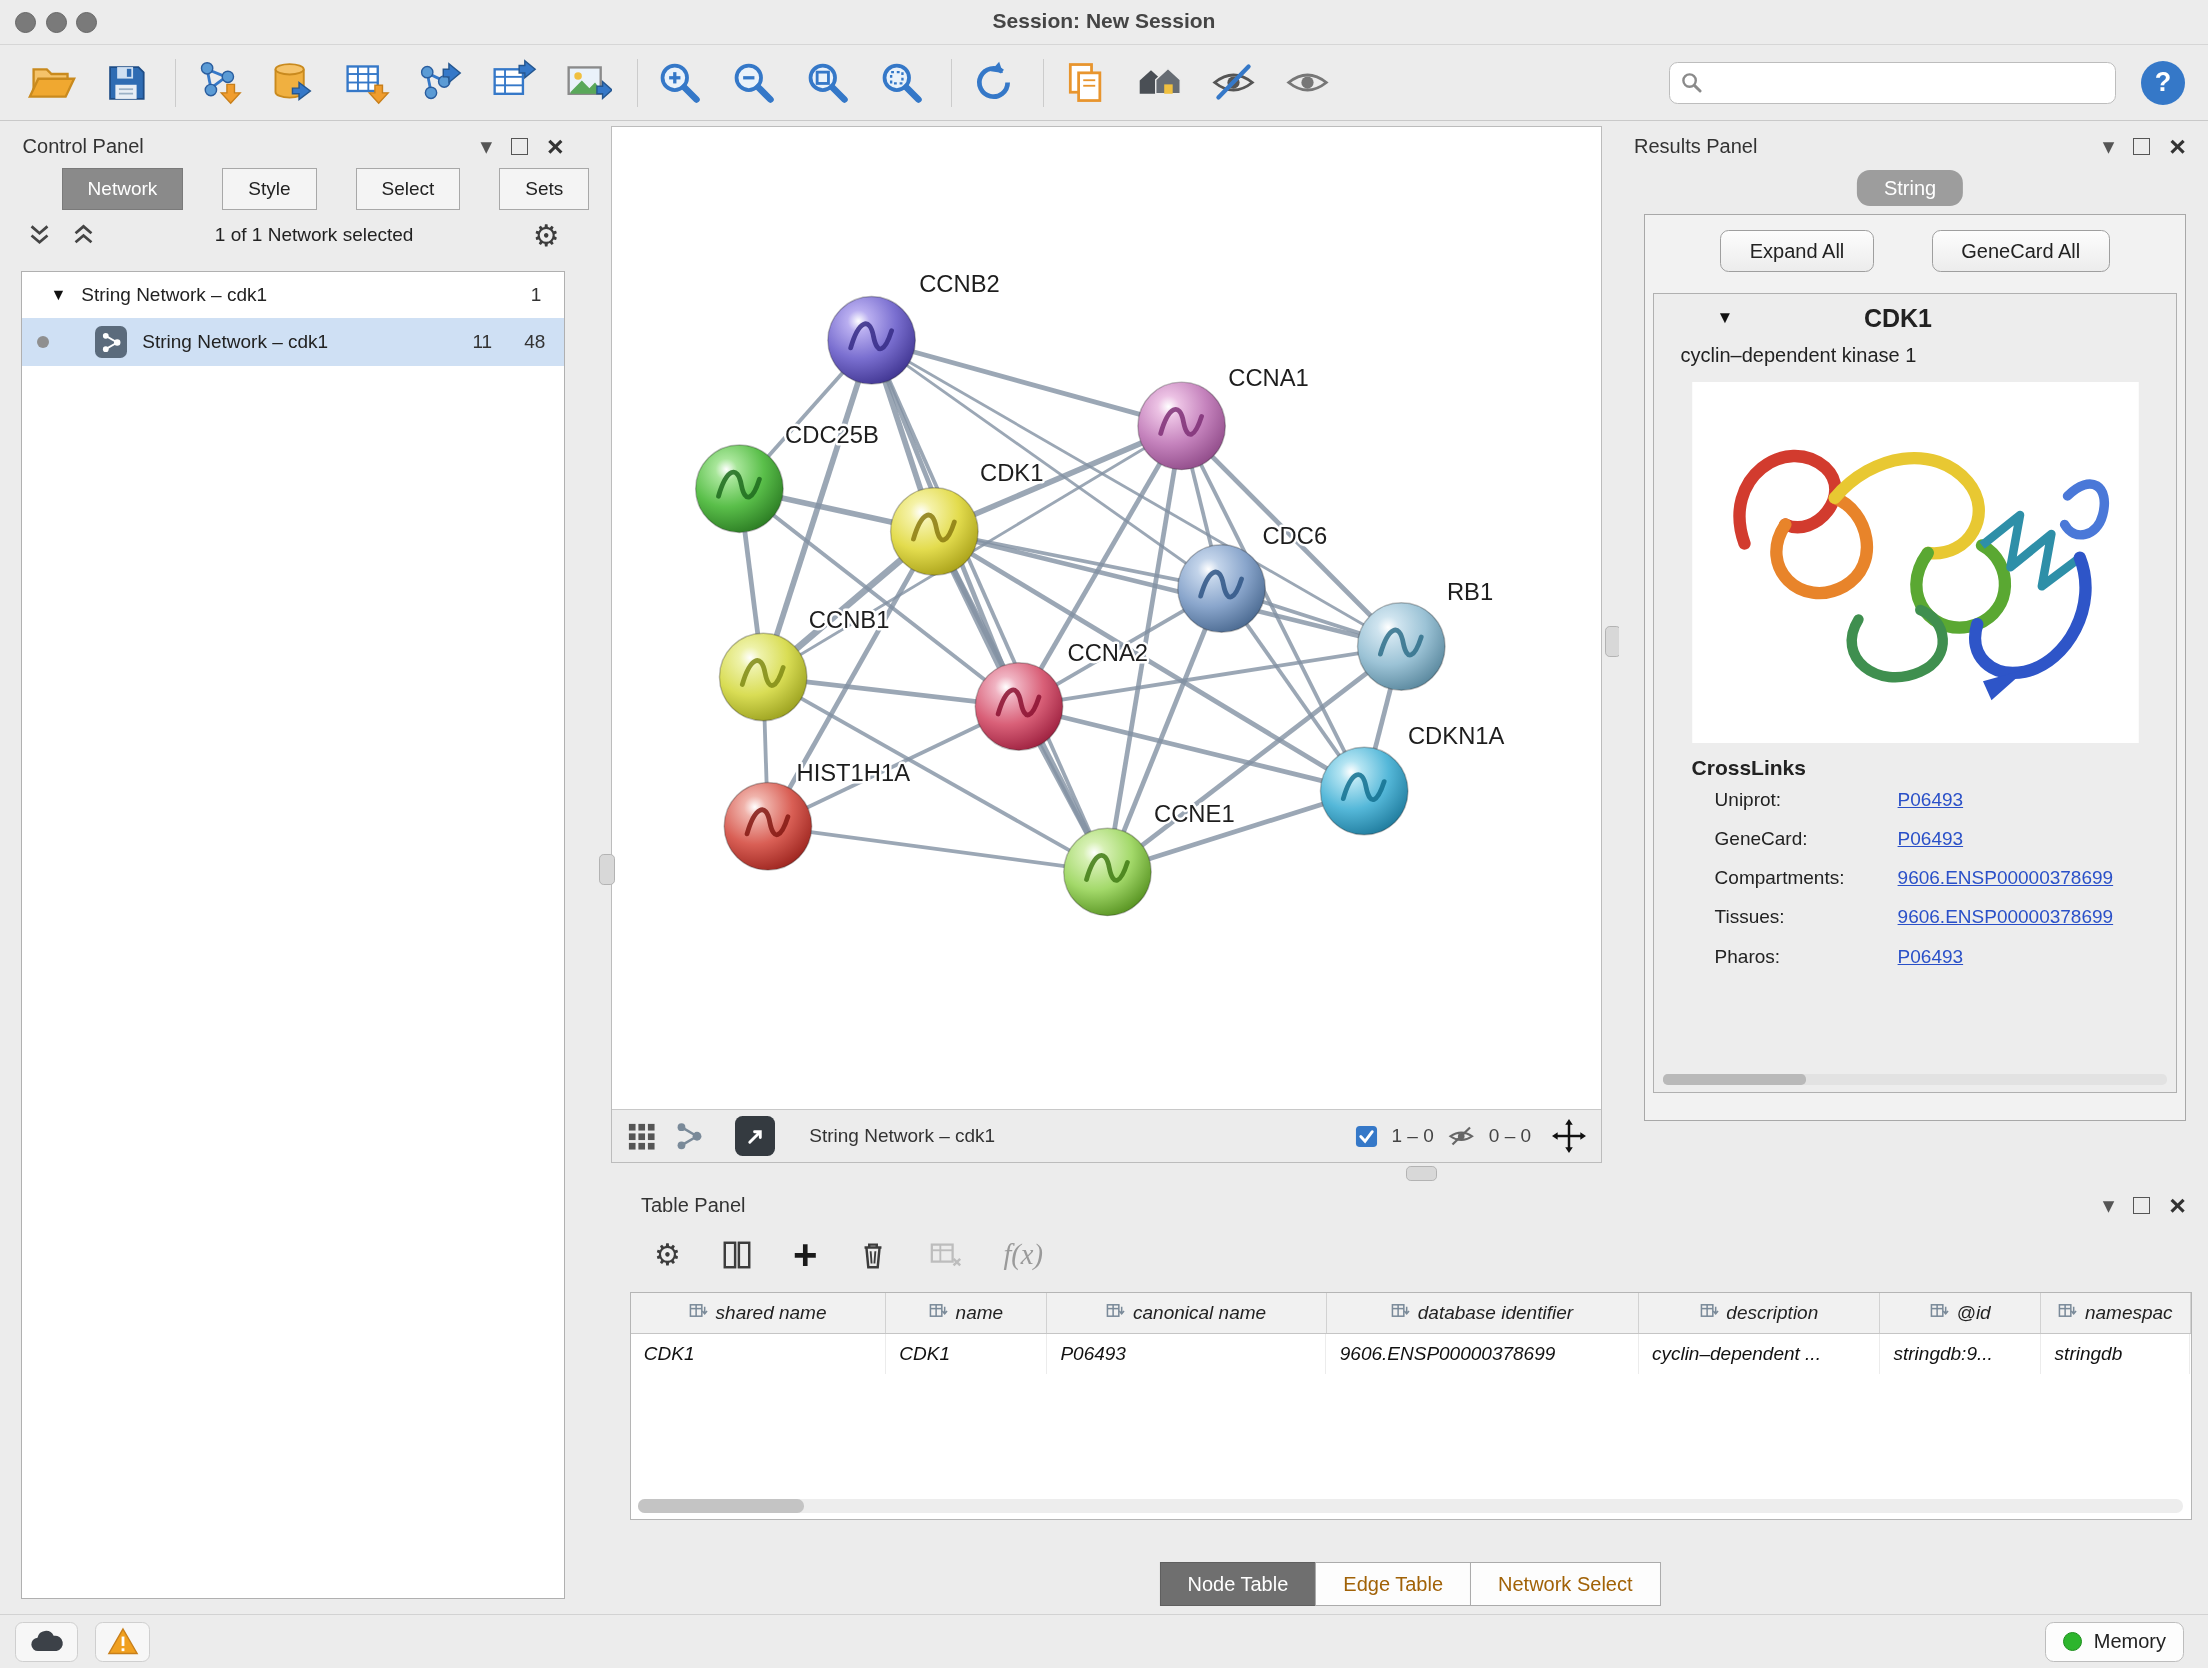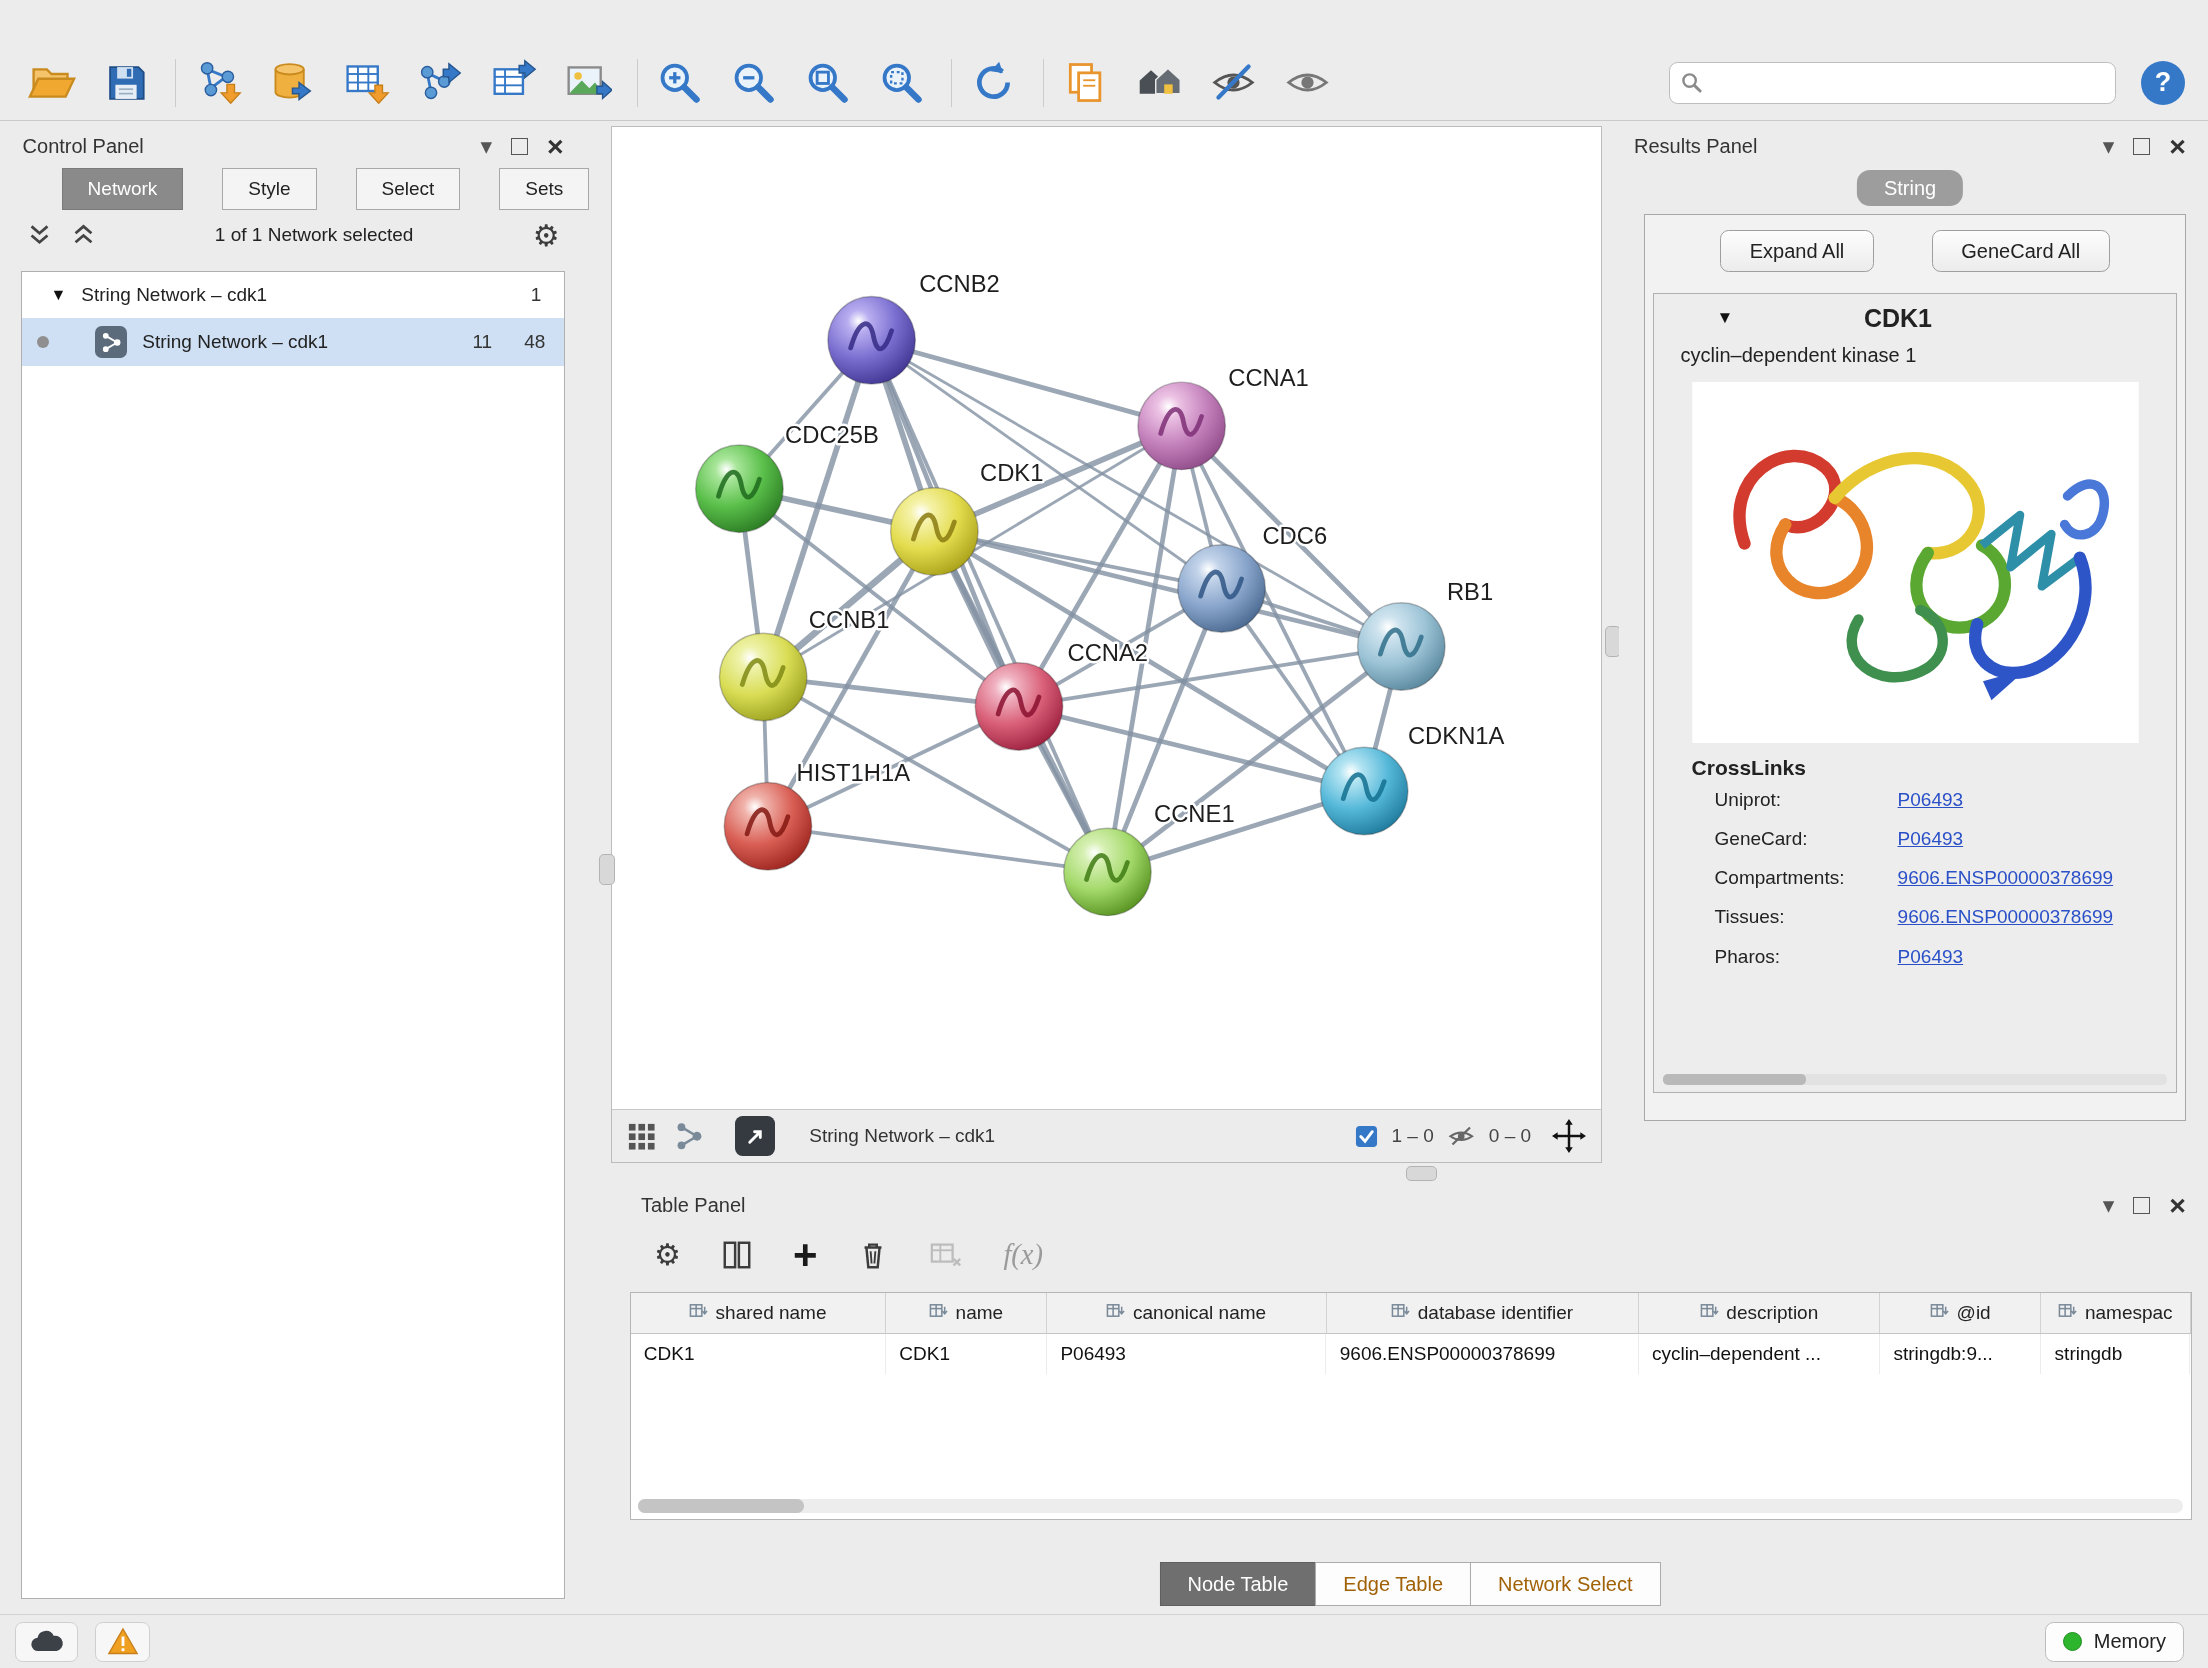--- a/index.html
+++ b/index.html
@@ -84,21 +84,21 @@
   .cl-link{color:#2a50c8;text-decoration:underline;cursor:pointer;}
   .rp-scroll{position:absolute;left:9.5px;right:9.5px;bottom:6.7px;height:10.5px;background:#e2e2e2;border-radius:4.8px;}
   .rp-thumb{width:143px;height:10.5px;background:#b9b9b9;border-radius:4.8px;cursor:pointer;}
 
   
   .table-panel{position:absolute;left:620px;top:1185px;width:1581px;height:430px;background:#ececec;}
   .tp-toolbar{height:59px;display:flex;align-items:center;gap:40px;padding-left:34px;}
   .tp-ic{display:flex;align-items:center;justify-content:center;cursor:pointer;border:none;background:transparent;padding:0;}
   .tp-plus{font-size:42px;font-weight:700;color:#1a1a1a;line-height:1;}
   .tp-fx{font-family:"Liberation Serif",serif;font-style:italic;font-size:28.5px;color:#9a9a9a;}
-  .tp-table{position:absolute;left:9.5px;right:9.5px;top:107px;bottom:95px;background:#fff;border:1px solid #b5b5b5;overflow:hidden;}
+  .tp-table{position:absolute;left:9.5px;right:9.5px;top:107px;bottom:95px;background:#fff;border:1px solid #b5b5b5;overflow:hidden;font-style:italic;}
   .tbl-head{display:flex;height:40px;background:#f1f1f1;border-bottom:1px solid #c5c5c5;}
   .th{display:flex;align-items:center;justify-content:center;gap:7.6px;font-size:19px;color:#222;
       border-right:1px solid #d2d2d2;box-sizing:border-box;overflow:hidden;white-space:nowrap;cursor:pointer;}
   .tbl-row{display:flex;height:40px;}
   .td{display:flex;align-items:center;padding-left:13.3px;font-size:19px;color:#111;border-right:1px solid #ececec;
       box-sizing:border-box;overflow:hidden;white-space:nowrap;}
   .tp-hscroll{position:absolute;left:7.6px;right:7.6px;bottom:5.7px;height:14.3px;background:#ededed;border-radius:6.7px;}
   .tp-hthumb{width:166px;height:14.3px;background:#c4c4c4;border-radius:6.7px;cursor:pointer;}
   .tp-tabs{position:absolute;bottom:9.5px;left:50%;transform:translateX(-50%);display:flex;}
   .tp-tab{height:42px;line-height:42px;padding:0 27px;font-size:20px;background:#fdfdfd;border:1px solid #ababab;
@@ -111,20 +111,26 @@
           display:flex;align-items:center;justify-content:center;cursor:pointer;}
   .memory-btn{position:absolute;right:24px;top:6.7px;height:40px;padding:0 17px;border:1px solid #bdbdbd;background:#fdfdfd;
               border-radius:8.6px;display:flex;align-items:center;gap:11.4px;font-size:20px;color:#222;cursor:pointer;}
   .mem-dot{width:17px;height:17px;border-radius:50%;background:#2db52d;border:1px solid #1d8f1d;}
 </style>
 </head>
 <body>
 
 <div class="app">
 
+  <div class="titlebar">
+    <span class="tl r"></span>
+    <span class="tl y"></span>
+    <span class="tl g"></span>
+    <div class="title-text">Session: New Session</div>
+  </div>
 
   <div class="toolbar">
     <button class="tbtn">
       <svg width="49" height="49" viewBox="0 0 52 52">
           <path d="M7 40 V12 h14 l5 5 h17 v6" fill="#f5c36a" stroke="#c98a1e" stroke-width="2.5"></path>
           <path d="M3 41 L12 22 h38 l-9 19 z" fill="#f0a830" stroke="#c98a1e" stroke-width="2.5"></path>
         </svg>
     </button>
     <button class="tbtn">
       <svg width="46" height="46" viewBox="0 0 52 52">

